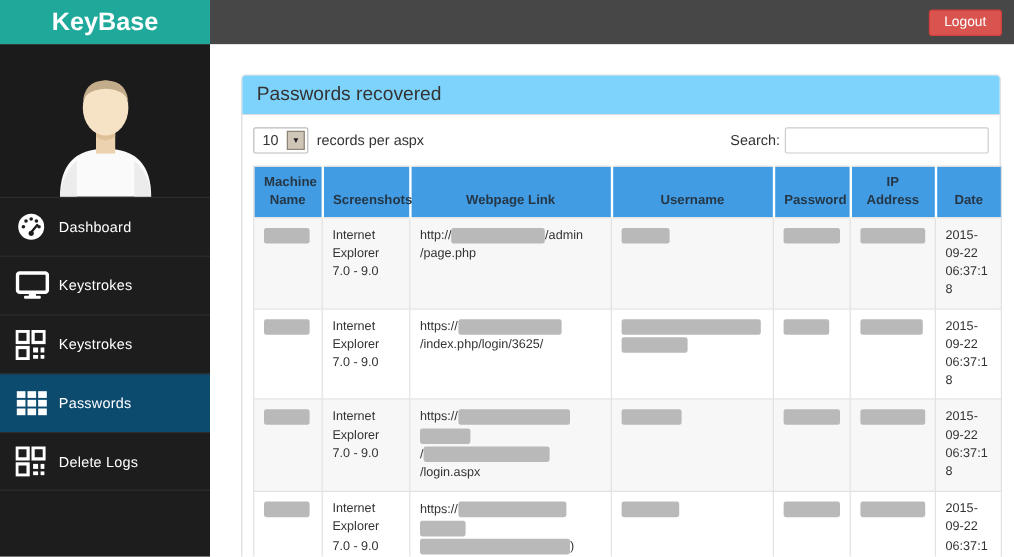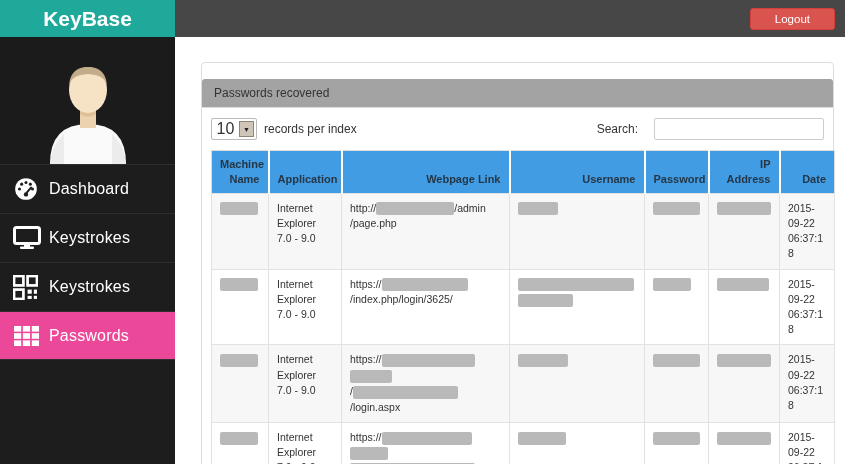--- a/index.html
+++ b/index.html
@@ -6,53 +6,53 @@
   html,body { width:845px; height:464px; }
   body { font-family:"Liberation Sans","DejaVu Sans",sans-serif; background:#fff; overflow:hidden; }
   .app { position:relative; width:845px; height:464px; background:#fff; overflow:hidden; }
 
   
   .brand { position:absolute; left:0; top:0; width:175px; height:37px; background:#1fa99a;
            color:#fff; font-size:21px; font-weight:bold; display:flex; align-items:center; justify-content:center; }
   .topbar { position:absolute; left:175px; top:0; right:0; height:37px; background:#474747;
             display:flex; align-items:center; justify-content:flex-end; padding-right:10px; }
   .logout-btn { background:#d9534f; border:1px solid #d43f3a; color:#fff; font-size:11.5px;
-                padding:4px 24px; border-radius:3px; cursor:pointer; font-family:inherit; }
+                padding:4px 12px; border-radius:3px; cursor:pointer; font-family:inherit; }
 
   
   .sidebar { position:absolute; left:0; top:37px; width:175px; bottom:0; background:#1d1d1d; }
   .avatar-wrap { height:127px; display:flex; align-items:flex-end; justify-content:center; background:#1b1b1b; }
   .nav-item { display:flex; align-items:center; height:49px; padding-left:13px; border-top:1px solid #2d2d2d;
               color:#fff; cursor:pointer; }
   .nav-item:last-child { border-bottom:1px solid #2d2d2d; }
-  .nav-item.active { background:#ec4899; }
+  .nav-item.active { background:#0c4a6e; }
   .nav-icon { width:30px; height:28px; display:flex; align-items:center; justify-content:flex-start; flex:0 0 36px; }
-  .nav-label { font-size:16px; letter-spacing:.2px; }
+  .nav-label { font-size:12px; letter-spacing:.2px; }
 
   
   .main { position:absolute; left:175px; top:37px; right:0; bottom:0; background:#fff; overflow:hidden; }
   .panel { width:633px; margin:25px 0 0 26px; border:1px solid #ddd; border-radius:4px; background:#fff;
            box-shadow:0 1px 1px rgba(0,0,0,.05); }
-  .panel-header { background:#a3a3a3; border-bottom:1px solid #ddd; padding:7px 12px; font-size:12px; color:#333;
-                  border-radius:3px 3px 0 0;margin-top:16px; }
+  .panel-header { background:#7dd3fc; border-bottom:1px solid #ddd; padding:7px 12px; font-size:16px; color:#333;
+                  border-radius:3px 3px 0 0; }
   .panel-body { padding:10px 9px 9px 9px; }
 
   .controls { display:flex; align-items:center; justify-content:space-between; margin-bottom:10px; }
   .rpp { display:flex; align-items:center; gap:7px; font-size:12px; color:#333; }
   .select-box { width:46px; height:22px; border:1px solid #bbb; border-radius:2px; background:#fff;
                 display:flex; align-items:center; cursor:pointer; }
-  .select-value { flex:1; text-align:center; font-size:16px; color:#333; }
+  .select-value { flex:1; text-align:center; font-size:12px; color:#333; }
   .select-arrow { width:15px; height:16px; margin-right:2px; background:#cfc6b8; border:1px solid #8d8576;
                   display:flex; align-items:center; justify-content:center; font-size:7px; color:#222; }
-  .searchbar { display:flex; align-items:center; gap:16px; font-size:12px; color:#333; }
+  .searchbar { display:flex; align-items:center; gap:4px; font-size:12px; color:#333; }
   .search-input { width:170px; height:22px; border:1px solid #ccc; border-radius:2px; padding:2px 6px;
                   font-size:11px; font-family:inherit; outline:none; }
 
   table.pw { width:100%; border-collapse:collapse; table-layout:fixed; border:1px solid #ddd; }
-  table.pw th { background:#429ce3; color:#253746; font-size:11px; text-align:right; padding:6px 8px;
+  table.pw th { background:#429ce3; color:#253746; font-size:11px; text-align:center; padding:6px 8px;
                 vertical-align:bottom; border-left:2px solid #fff; line-height:1.35; }
   table.pw th:first-child { border-left:none; }
   table.pw td { font-size:10.5px; color:#333; padding:7px 8px; vertical-align:top;
                 border:1px solid #e2e2e2; line-height:1.45; word-wrap:break-word; }
   table.pw tr:nth-child(odd) td { background:#f7f7f7; }
   table.pw tr:nth-child(even) td { background:#fff; }
   .cline { min-height:13px; }
   .redact { display:inline-block; height:13px; background:#b9b9b9; border-radius:2px; vertical-align:middle;
             margin:1px 0; max-width:100%; }
 </style>
@@ -135,55 +135,69 @@
             <rect x="9.9" y="8.2" width="7.2" height="5.6" fill="#fff"></rect>
             <rect x="18.8" y="8.2" width="7.2" height="5.6" fill="#fff"></rect>
           <rect x="1" y="15.4" width="7.2" height="5.6" fill="#fff"></rect>
             <rect x="9.9" y="15.4" width="7.2" height="5.6" fill="#fff"></rect>
             <rect x="18.8" y="15.4" width="7.2" height="5.6" fill="#fff"></rect>
         </svg>
       </span>
       <span class="nav-label">Passwords</span>
     </div>
 
+    <div class="nav-item">
+      <span class="nav-icon">
+        <svg width="25" height="25" viewBox="0 0 24 24">
+          <rect x="1" y="1" width="9" height="9" fill="none" stroke="#fff" stroke-width="2.6"></rect>
+          <rect x="14" y="1" width="9" height="9" fill="none" stroke="#fff" stroke-width="2.6"></rect>
+          <rect x="1" y="14" width="9" height="9" fill="none" stroke="#fff" stroke-width="2.6"></rect>
+          <rect x="14" y="14" width="4" height="4" fill="#fff"></rect>
+          <rect x="20" y="14" width="3" height="4" fill="#fff"></rect>
+          <rect x="14" y="20" width="4" height="3" fill="#fff"></rect>
+          <rect x="20" y="20" width="3" height="3" fill="#fff"></rect>
+        </svg>
+      </span>
+      <span class="nav-label">Delete Logs</span>
+    </div>
   </div>
 
   <div class="main">
     <div class="panel">
       <div class="panel-header">Passwords recovered</div>
       <div class="panel-body">
 
         <div class="controls">
           <div class="rpp">
             <span class="select-box">
               <span class="select-value">10</span>
               <span class="select-arrow">▼</span>
             </span>
-            <span>records per index</span>
+            <span>records per aspx</span>
           </div>
           <div class="searchbar">
             <span>Search:</span>
             <input class="search-input" type="text" value="" style="">
           </div>
         </div>
 
         <table class="pw">
           <colgroup>
             <col style="width:57px">
               <col style="width:73px">
               <col style="width:168px">
             <col style="width:135px">
               <col style="width:64px">
               <col style="width:71px">
               <col style="width:55px">
           </colgroup>
           <thead>
             <tr>
                 <th>Machine Name</th>
-                <th>Application</th>
+                <th>Screenshots</th>
                 <th>Webpage Link</th>
                 <th>Username</th>
                 <th>Password</th>
                 <th>IP Address</th>
                 <th>Date</th>
               </tr>
           </thead>
           <tbody>
               <tr>
                 <td>

